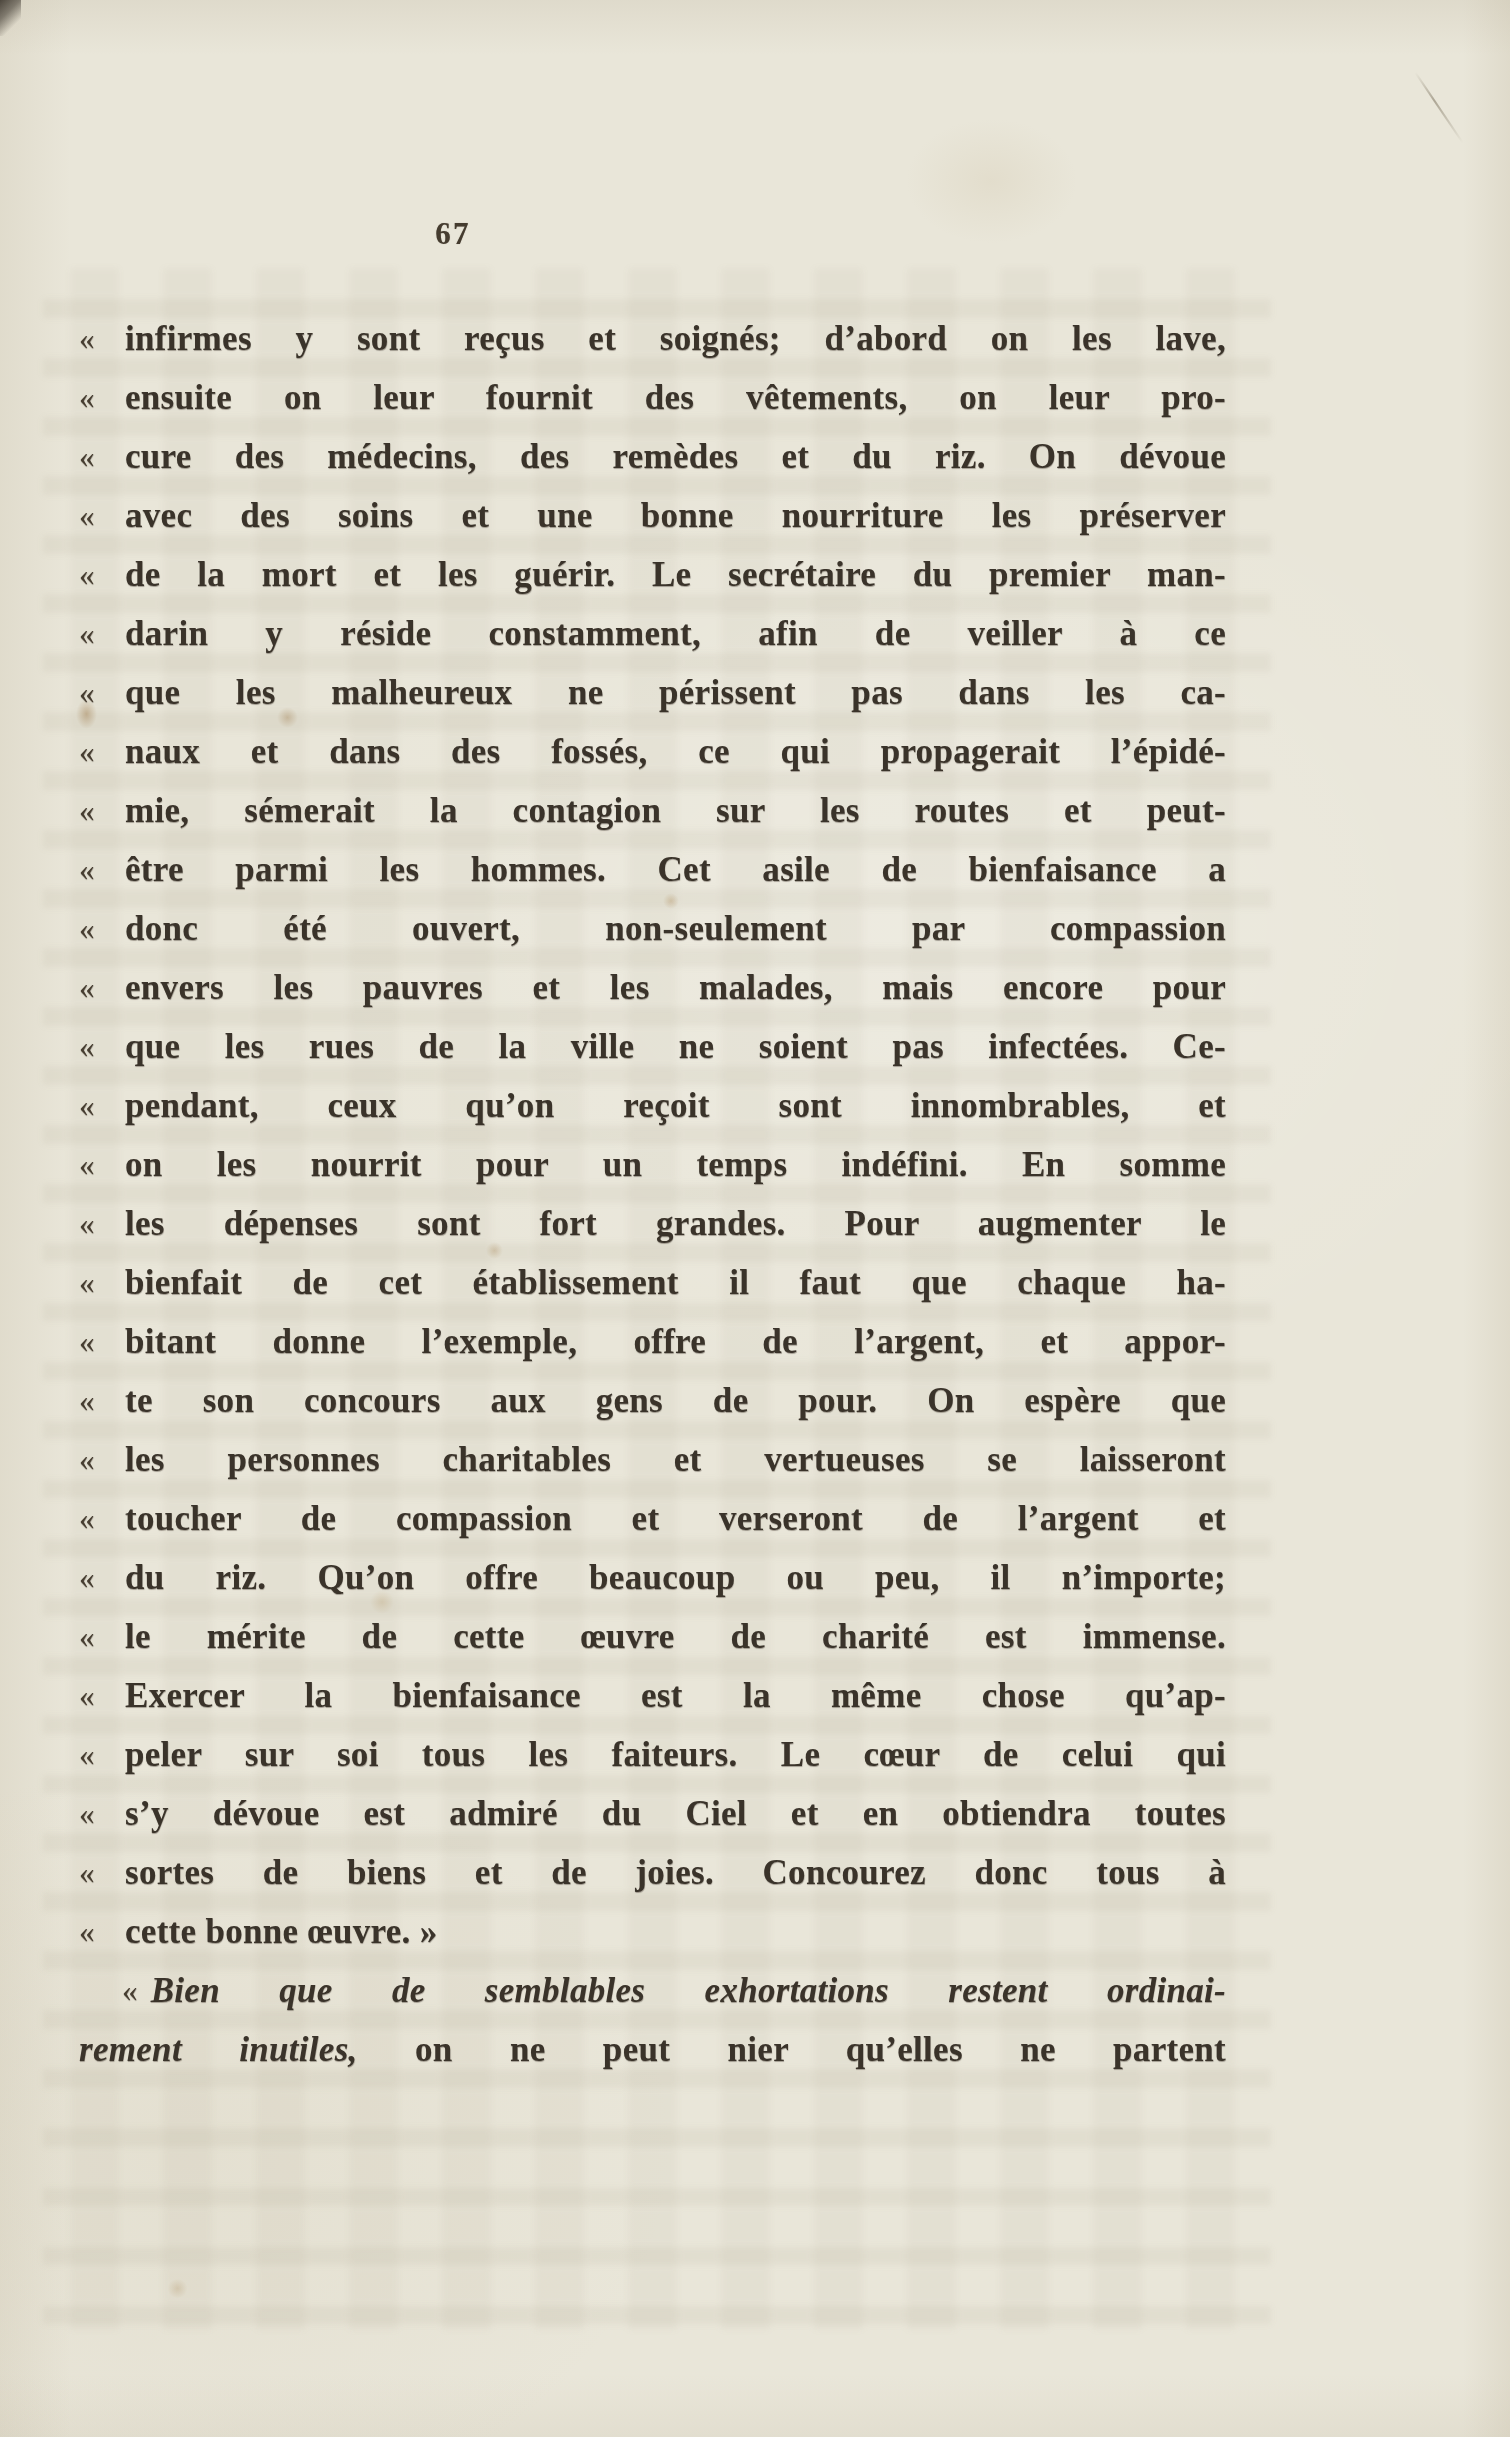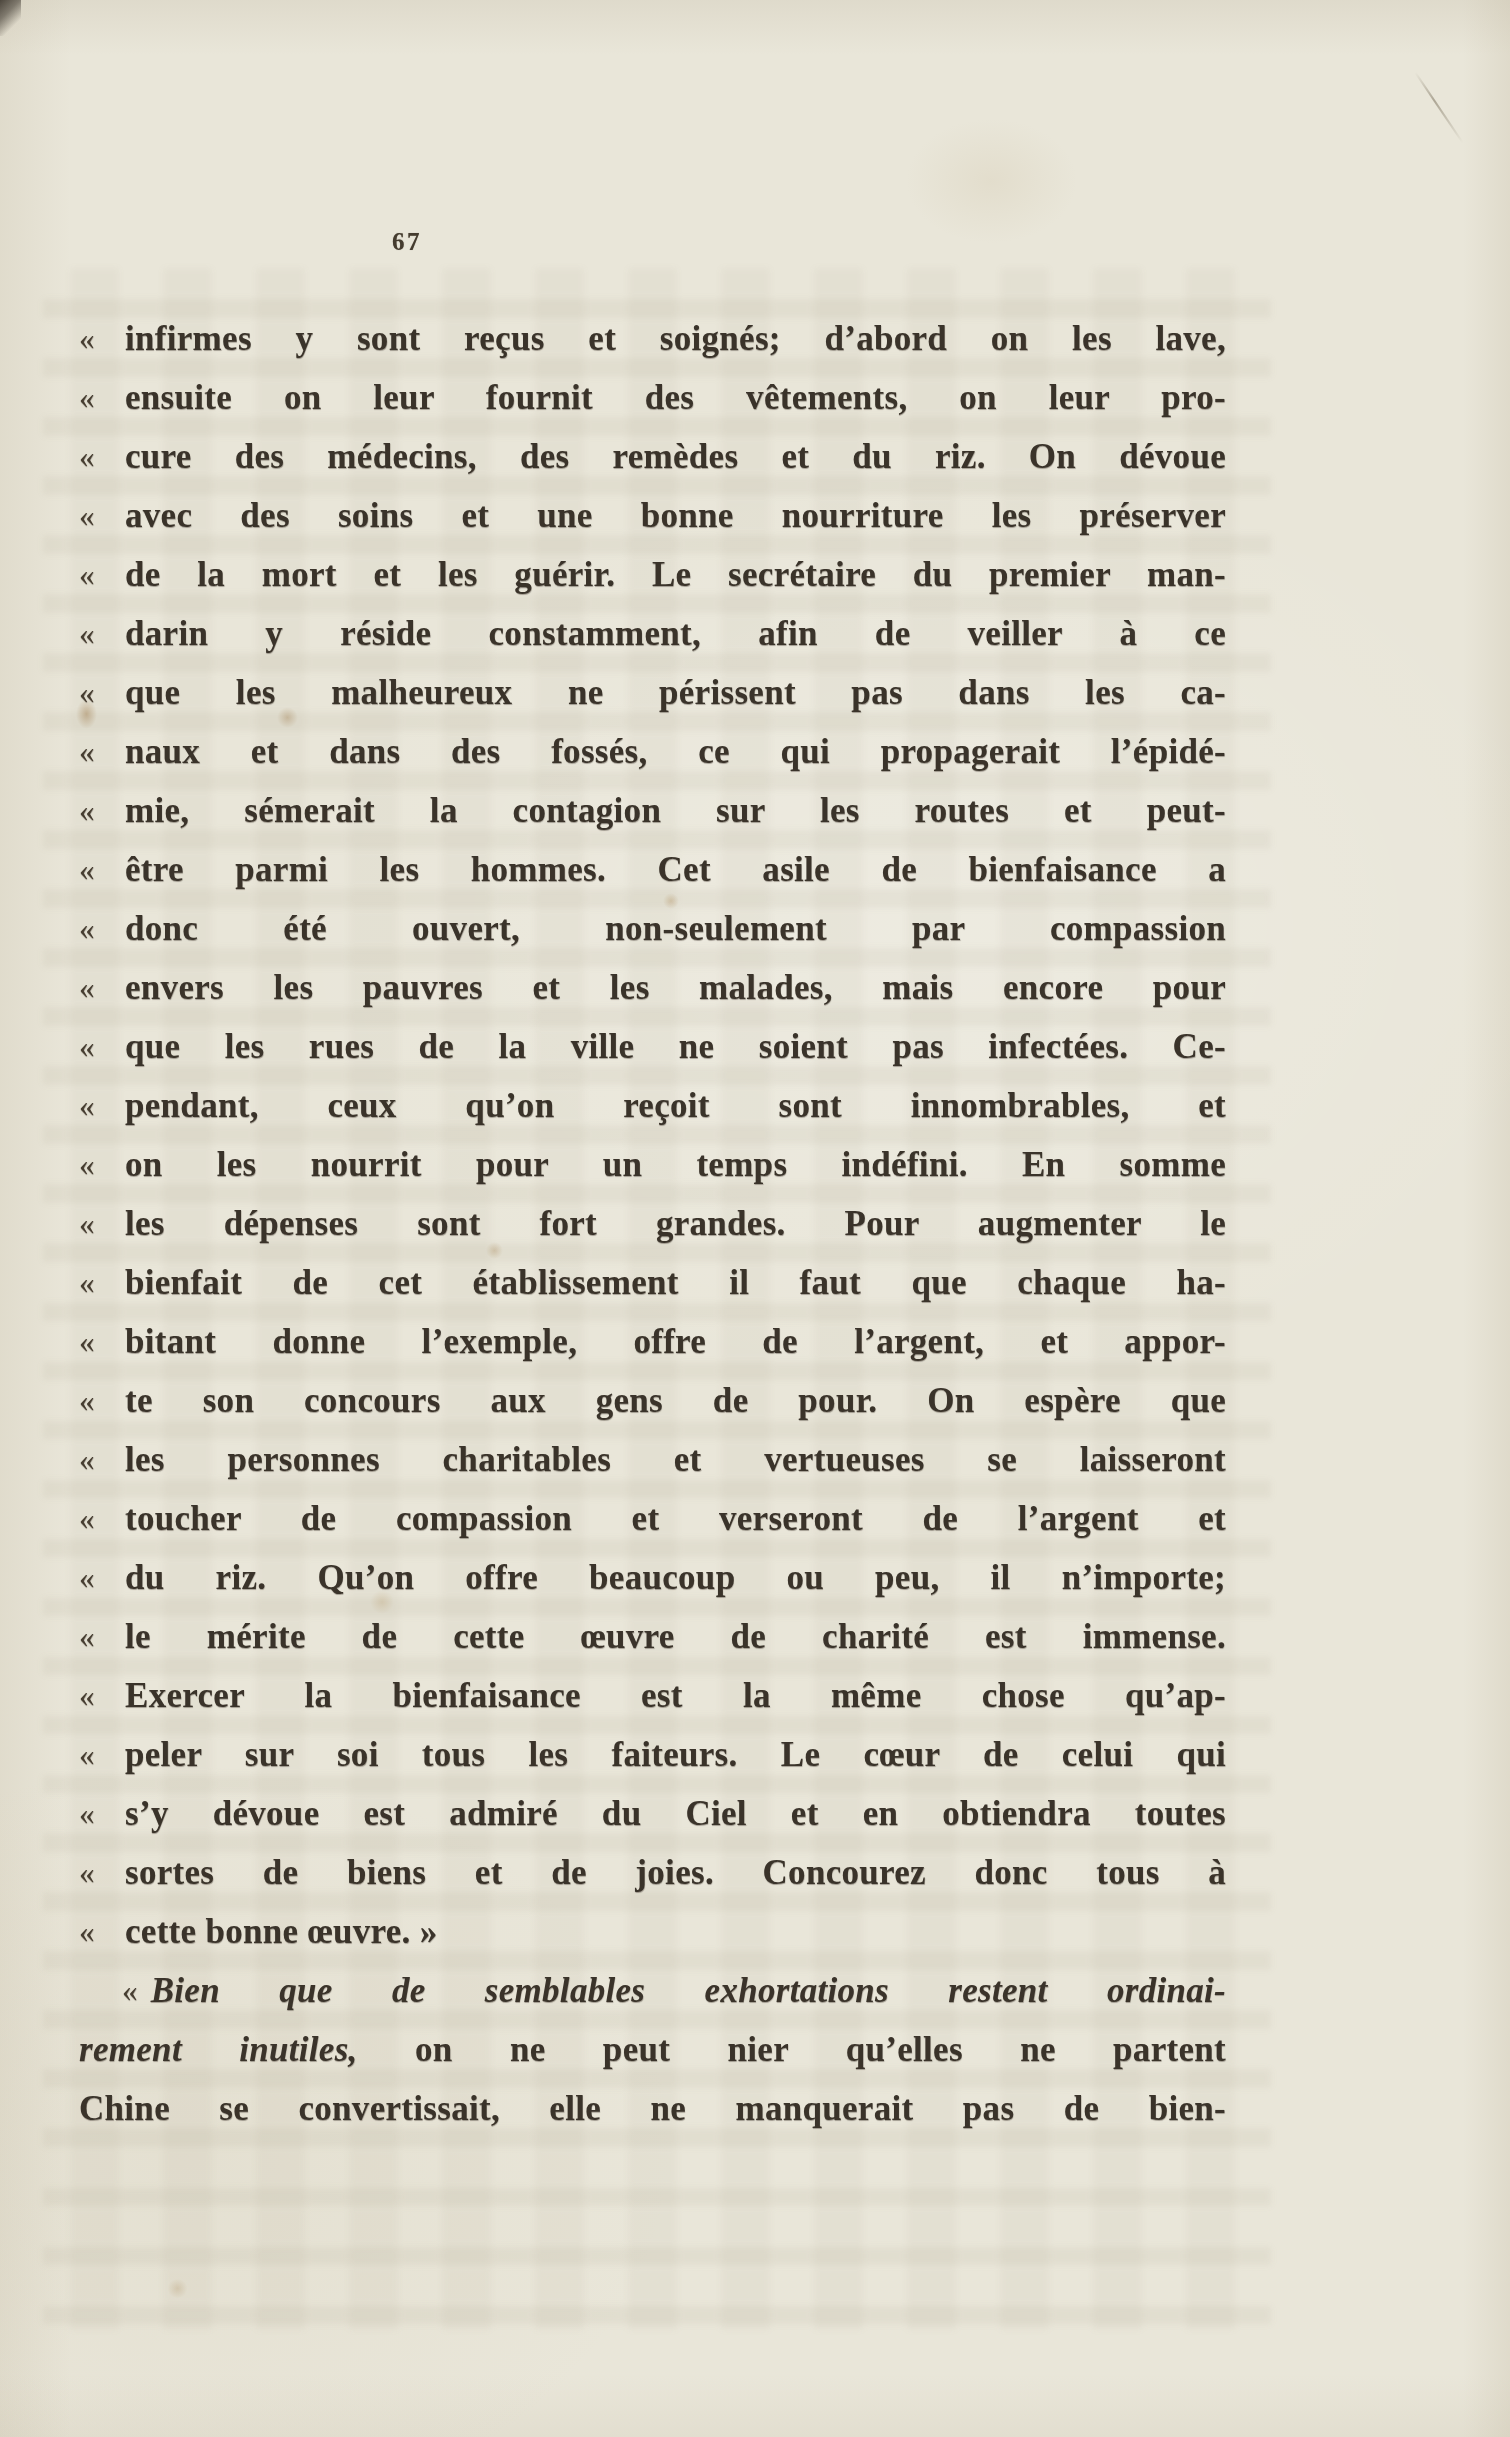--- a/index.html
+++ b/index.html
@@ -32,23 +32,23 @@
         rgba(0,0,0,0) 50px, rgba(0,0,0,0) 59px),
       repeating-linear-gradient(90deg,
         rgba(0,0,0,0) 0px, rgba(0,0,0,0) 27px,
         rgba(140,130,104,0.10) 27px, rgba(140,130,104,0.10) 76px,
         rgba(0,0,0,0) 76px, rgba(0,0,0,0) 93px);
     filter:blur(3.1px);
     opacity:.55;
     pointer-events:none;
   }
   .page-number{
-    position:absolute;left:392px;top:228px;width:79px;
-    text-align:left;
-    font-size:25px;font-weight:bold;
+    position:absolute;left:392px;top:216px;width:79px;
+    text-align:right;
+    font-size:31px;font-weight:bold;
     color:#453c2f;
     letter-spacing:2.4px;
     text-shadow:0 0 0.8px rgba(62,52,40,0.45);
   }
   .text-block{
     position:absolute;left:79px;top:309px;width:1147px;
     font-size:35px;line-height:59px;
     color:#3a332a;
     text-shadow:0.3px 0.5px 0.7px rgba(56,46,36,0.38);
     letter-spacing:0.3px;
@@ -221,19 +221,16 @@
         </div>
       </div>
     <div id="closing-block">
         <div class="line indent">
           <span class="gmark">«</span>
           <span class="ltext"><i>Bien que de semblables exhortations restent ordinai-</i></span>
         </div>
         <div class="line">
           <span class="ltext"><i>rement inutiles,</i> on ne peut nier qu’elles ne partent</span>
         </div>
-        <div class="line">
-          <span class="ltext">Chine se convertissait, elle ne manquerait pas de bien-</span>
-        </div>
       </div>
   </div>
 </div>
 
 
 </body></html>

